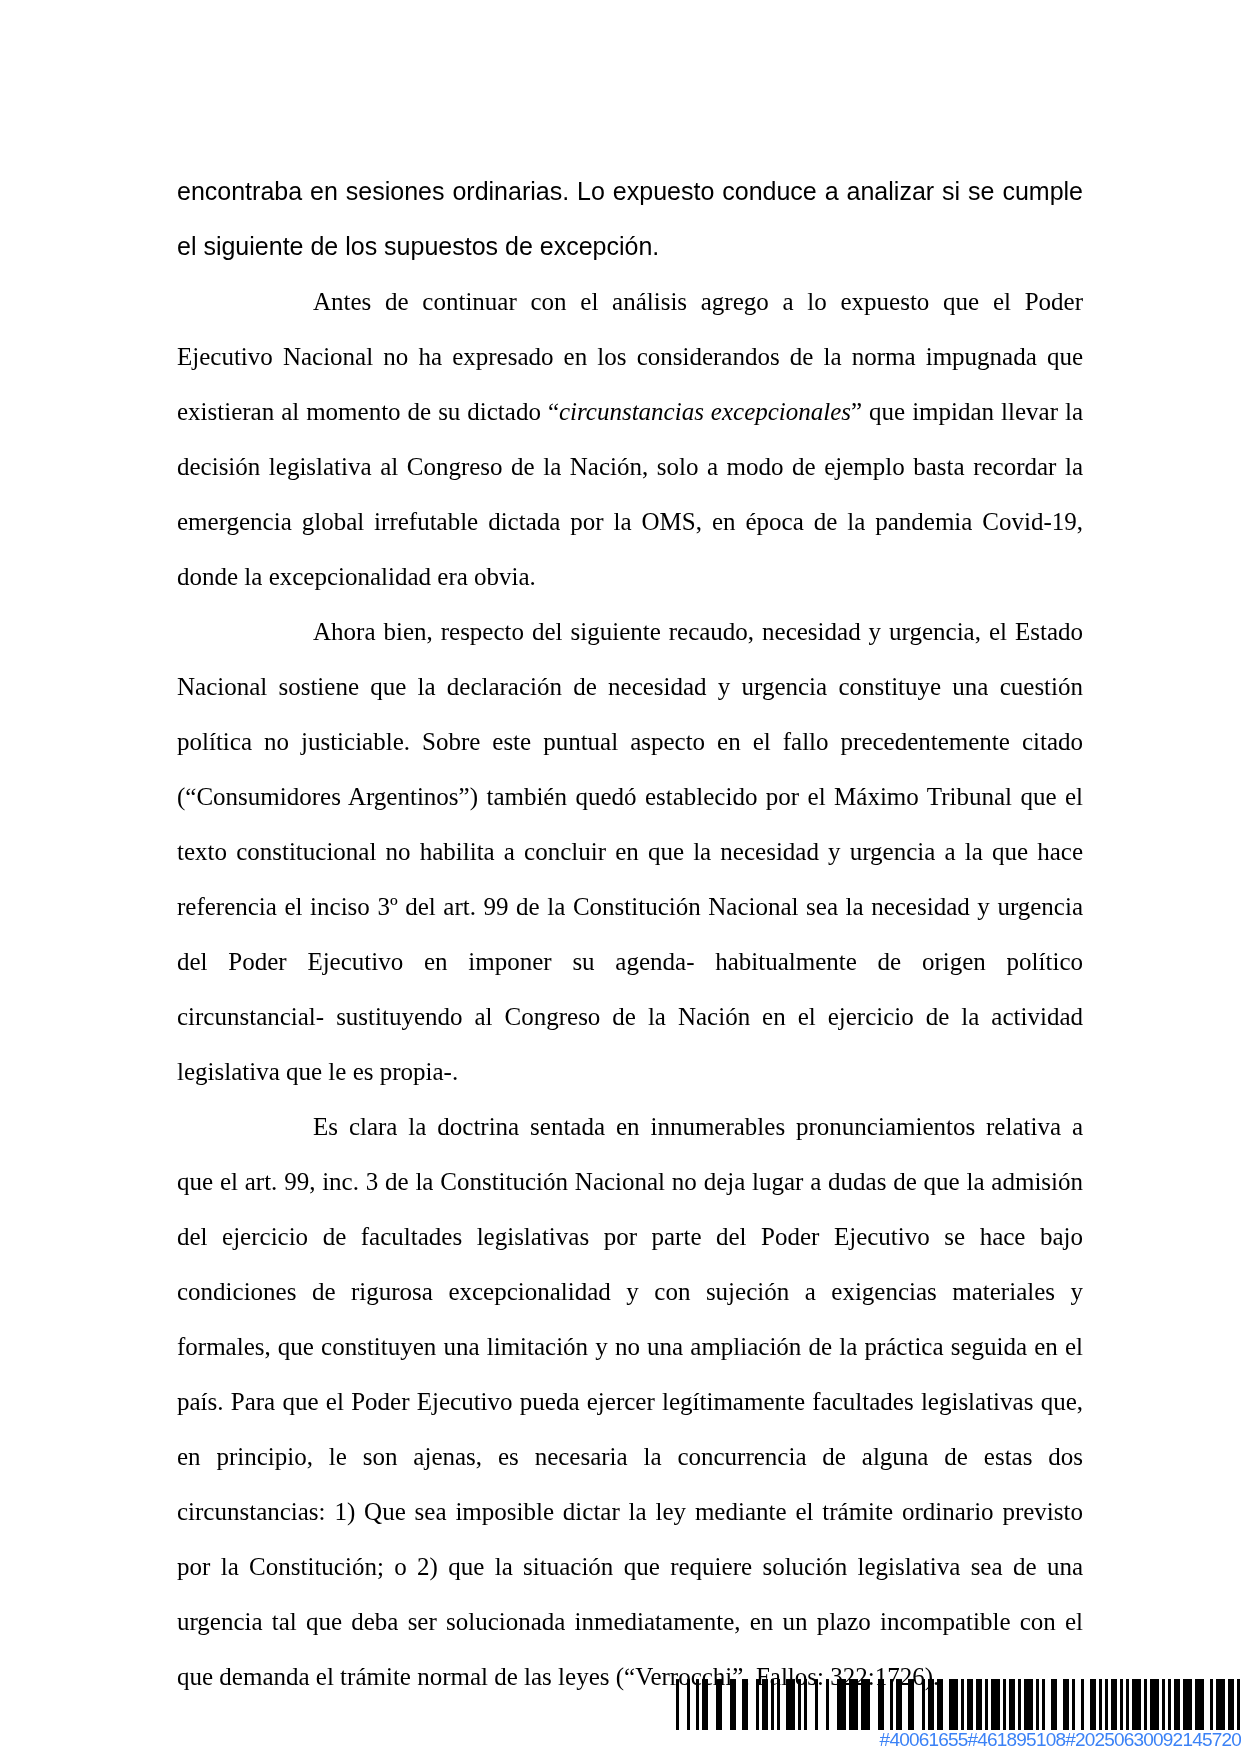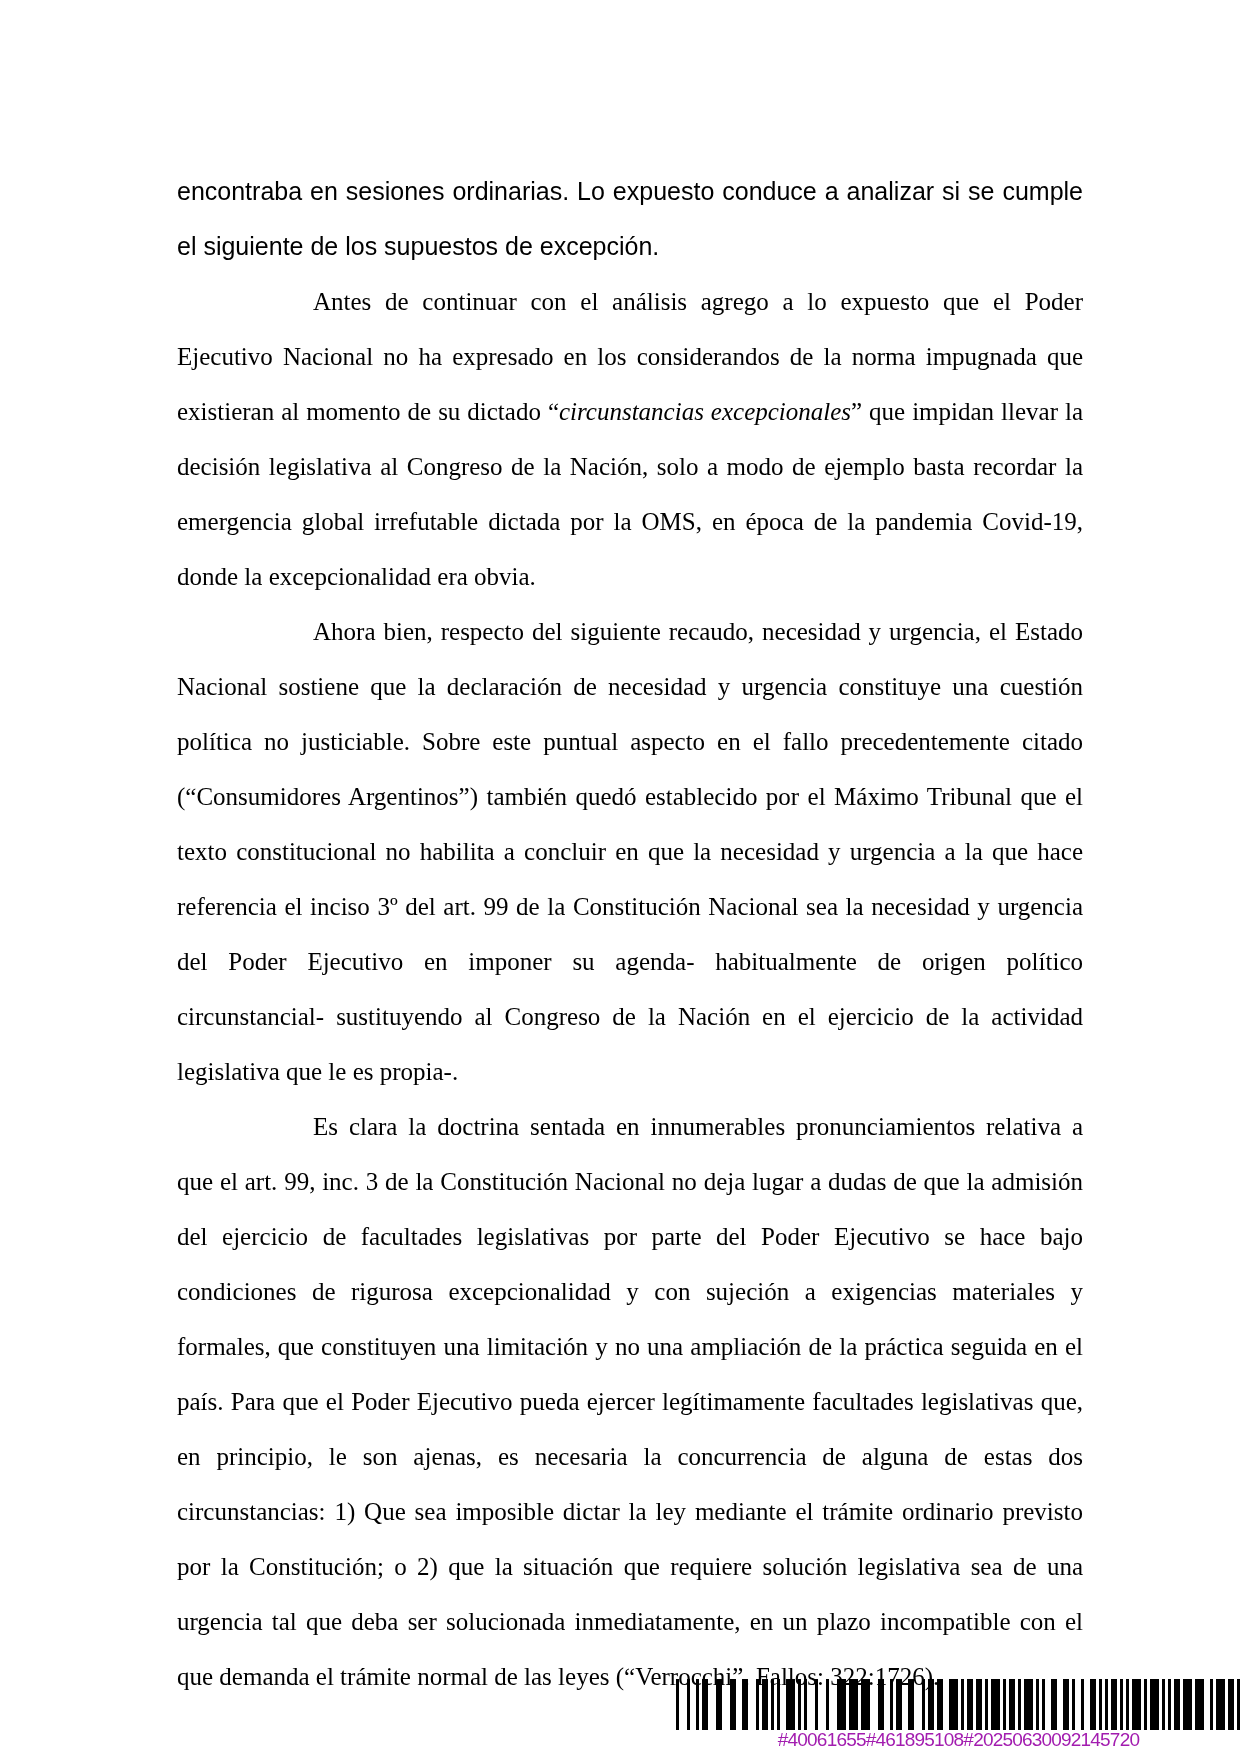--- a/index.html
+++ b/index.html
@@ -33,24 +33,24 @@
     top: 1679px;
     width: 565px;
     height: 51px;
     overflow: hidden;
   }
   .barcode-caption {
     position: absolute;
     left: 676px;
     top: 1729px;
     width: 565px;
-    text-align: center;
+    text-align: right;
     font-size: 19px;
     letter-spacing: -0.8px;
-    color: #a21caf;
+    color: #3b82f6;
     white-space: nowrap;
   }
 </style>
 </head>
 <body>
 
 <div class="page">
 
   <div class="text-block">
       <p class=""><span>encontraba en sesiones ordinarias. Lo expuesto conduce a analizar si se cumple el siguiente de los supuestos de excepción.</span></p>

